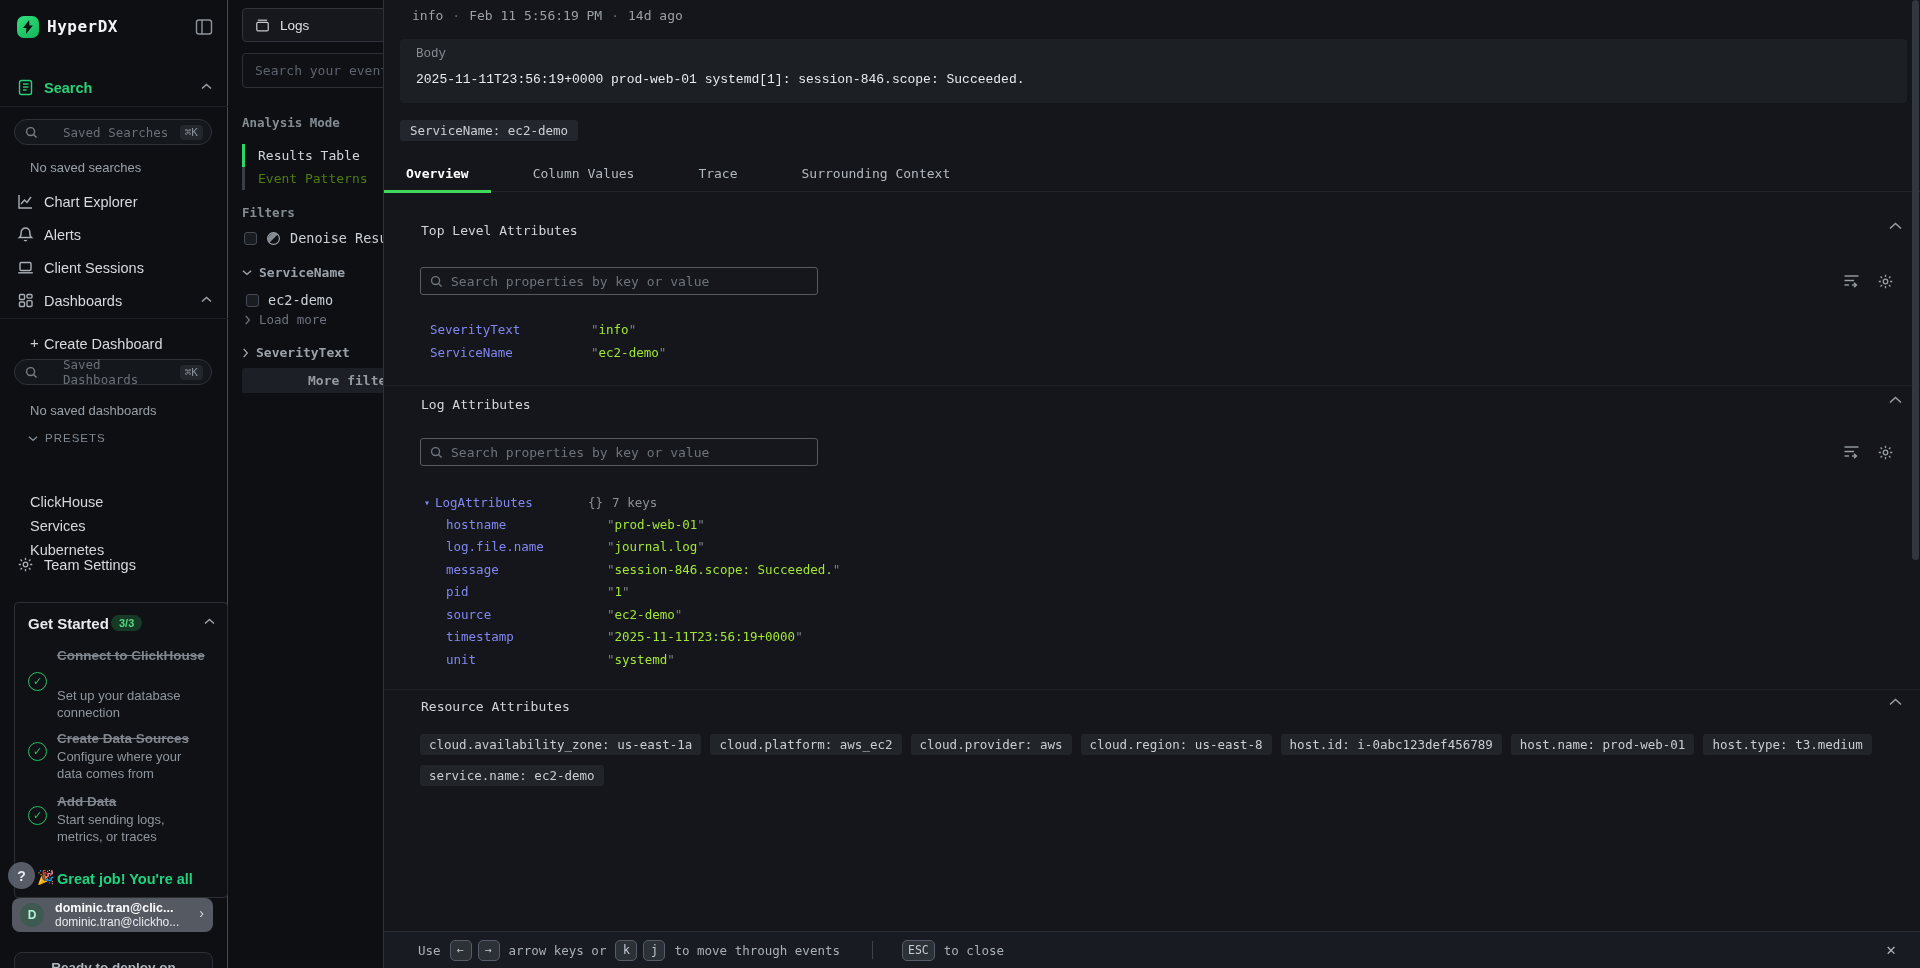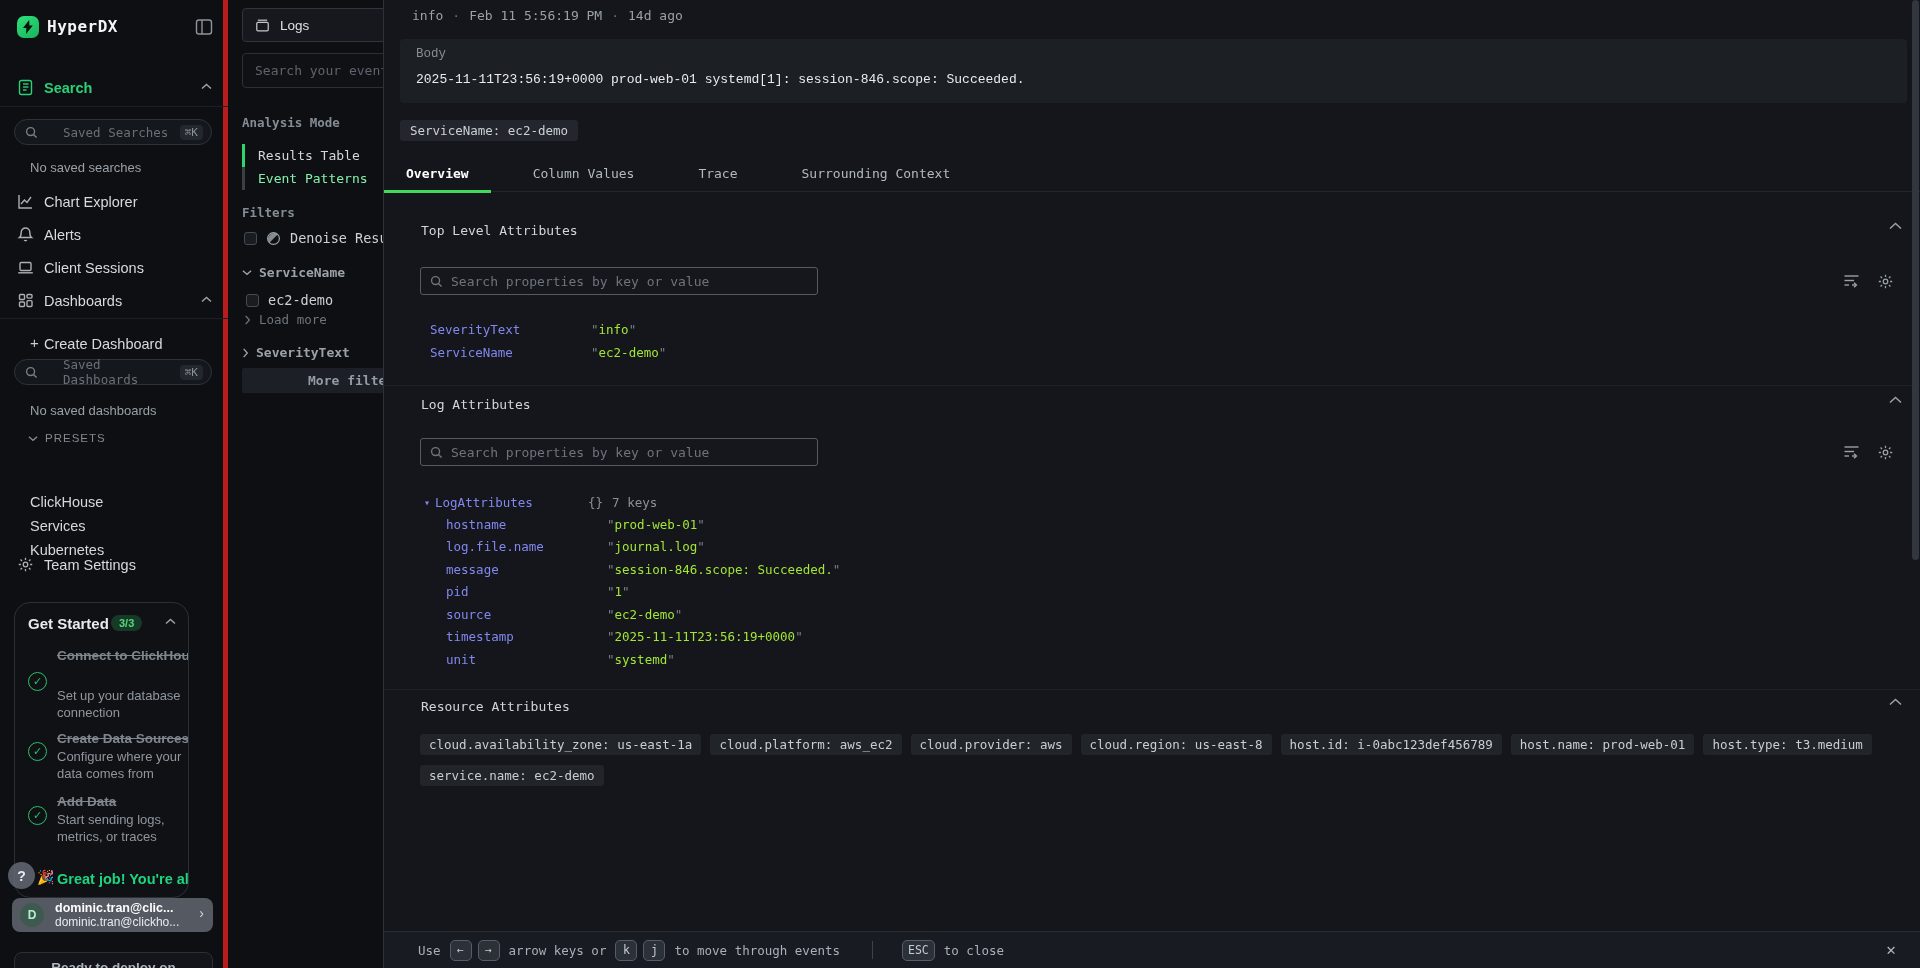--- a/index.html
+++ b/index.html
@@ -3,21 +3,21 @@
 <meta charset="utf-8">
 <style>
   * { margin:0; padding:0; box-sizing:border-box; }
   html,body { background:#07080a; }
   .stage { position:relative; width:1920px; height:968px; background:#0b0d10; overflow:hidden;
            font-family:"DejaVu Sans Mono",monospace; }
   svg { display:block; }
 
   
   .sidebar { position:absolute; left:0; top:0; width:228px; height:968px; background:#0d0f13;
-             border-right:5px solid #b91c1c; font-family:"Liberation Sans",sans-serif; z-index:3; }
+             border-right:1px solid #b91c1c; font-family:"Liberation Sans",sans-serif; z-index:3; }
   .logo-row { position:absolute; left:0; top:14px; width:228px; height:28px; }
   .logo-badge { position:absolute; left:17px; top:2px; width:22px; height:22px; border-radius:7px;
                 background:linear-gradient(145deg,#2fe27a,#17b35c); display:flex; align-items:center; justify-content:center; }
   .logo-title { position:absolute; left:47px; top:3px; font-family:"DejaVu Sans Mono",monospace;
                 font-weight:bold; font-size:16px; color:#f2f4f6; letter-spacing:.5px; }
   .collapse-btn { position:absolute; right:14px; top:3px; }
   .side-row { position:absolute; left:0; width:228px; height:22px; cursor:pointer; }
   .side-row .s-icon { position:absolute; left:17px; top:1px; }
   .side-row .s-label { position:absolute; left:44px; top:2px; font-size:14.5px; color:#d7dade; font-weight:500; }
   .side-row.active .s-label { color:#2ad176; font-weight:bold; }
@@ -28,22 +28,22 @@
   .pill .p-text { flex:1; margin-left:25px; font-family:"DejaVu Sans Mono",monospace; font-size:12.5px; color:#697077; }
   .pill .p-kbd { font-family:"DejaVu Sans Mono",monospace; font-size:11px; color:#8a9097; background:#23272e;
                  border-radius:4px; padding:1px 5px; }
   .muted-line { position:absolute; left:30px; font-size:13px; color:#99a0a7; }
   .plus-glyph { position:absolute; left:30px; top:0; font-size:15px; color:#c9cdd2; }
   .presets-row { position:absolute; left:28px; display:flex; align-items:center; gap:7px; cursor:pointer; }
   .presets-label { font-size:11.5px; letter-spacing:1px; color:#818992; font-weight:500; }
   .preset-item { position:absolute; left:30px; font-size:14.5px; color:#d5d8db; cursor:pointer;margin-top:38px; }
 
   
-  .gs-card { position:absolute; left:14px; top:602px; width:175px; height:296px; border:1px solid #2c3036;
-             border-radius:16px; background:#0f1115; overflow:hidden;text-decoration:underline; }
+  .gs-card { position:absolute; left:14px; top:602px; width:214px; height:296px; border:1px solid #2c3036;
+             border-radius:4px; background:#0f1115; overflow:hidden;text-decoration:underline; }
   .gs-title { position:absolute; left:13px; top:12px; font-size:15px; font-weight:bold; color:#e8eaed; }
   .gs-badge { position:absolute; left:96px; top:12px; background:#163a26; color:#56d97f; font-size:11px;
               font-weight:bold; border-radius:9px; padding:2px 8px; }
   .gs-chev { position:absolute; right:12px; top:15px; }
   .gs-check { position:absolute; left:13px; width:19px; height:19px; border:1.5px solid #27c26b; border-radius:50%;
               color:#27c26b; font-size:11px; display:flex; align-items:center; justify-content:center; }
   .gs-item-title { position:absolute; left:42px; width:150px; font-size:13.5px; font-weight:bold; color:#7f868e;
                    text-decoration:line-through; line-height:17px; }
   .gs-item-sub { position:absolute; left:42px; width:150px; font-size:13px; color:#8f969e; line-height:17px; }
   .gs-congrats { position:absolute; left:42px; top:268px; width:156px; font-size:14.5px; font-weight:bold;
@@ -70,21 +70,21 @@
   .logs-btn { position:absolute; left:14px; top:8px; width:150px; height:34px; border:1px solid #30343b;
               border-radius:4px; background:#16181d; display:flex; align-items:center; padding-left:12px; gap:10px; cursor:pointer; }
   .logs-btn span { font-size:13.5px; color:#dde0e3; }
   .evt-search { position:absolute; left:14px; top:53px; width:155px; height:35px; border:1px solid #2c3036;
                 border-radius:4px; background:#0f1115; display:flex; align-items:center; padding-left:12px; cursor:text; }
   .evt-search span { font-size:13px; color:#5d646d; white-space:nowrap; }
   .fp-heading { position:absolute; left:14px; font-size:12.5px; font-weight:bold; color:#848c94; }
   .mode-row { position:absolute; left:14px; width:160px; height:23px; display:flex; align-items:center; cursor:pointer; }
   .mode-bar { width:3px; height:23px; background:#3a3f46; margin-right:13px; }
   .mode-row.active .mode-bar { background:#2bd66f; }
-  .mode-row span { font-size:13px; color:#86efac; white-space:nowrap; }
+  .mode-row span { font-size:13px; color:#4d7c0f; white-space:nowrap; }
   .mode-row.active span { color:#d3d7db; }
   .checkbox { width:13px; height:13px; border:1px solid #454b54; border-radius:3px; background:#191c21; flex:none; }
   .check-row { position:absolute; display:flex; align-items:center; gap:9px; cursor:pointer; }
   .check-row span { font-size:13.5px; color:#ccd1d6; white-space:nowrap; }
   .group-header { position:absolute; left:14px; display:flex; align-items:center; gap:7px; cursor:pointer; }
   .group-header span { font-size:13px; font-weight:bold; color:#9ba2aa; }
   .load-more { position:absolute; left:16px; display:flex; align-items:center; gap:8px; cursor:pointer; }
   .load-more span { font-size:12.5px; color:#6d747d; }
   .more-filters { position:absolute; left:14px; top:368px; width:226px; height:25px; background:#1c1f25;
                   border:none; border-radius:2px; font-family:"DejaVu Sans Mono",monospace; font-size:13px;

